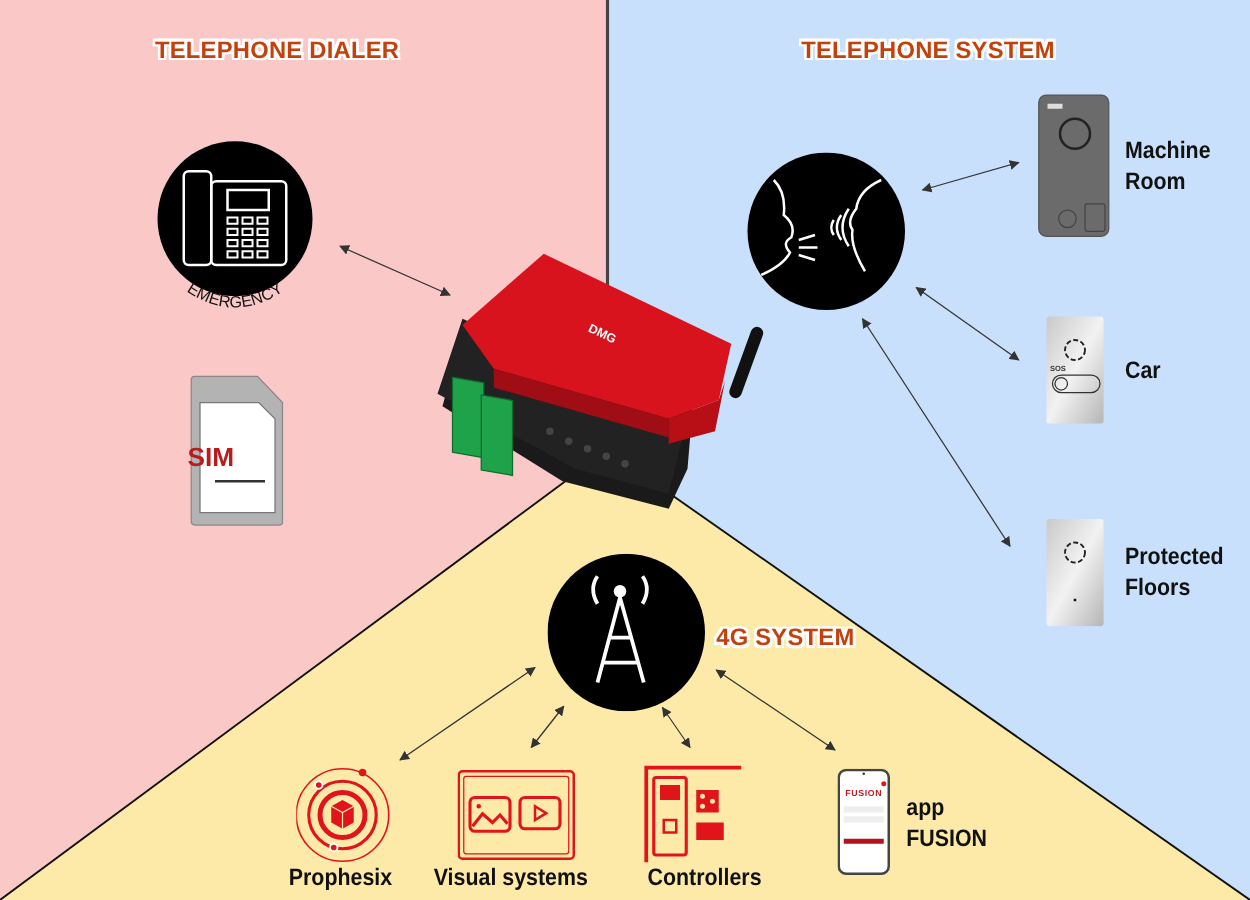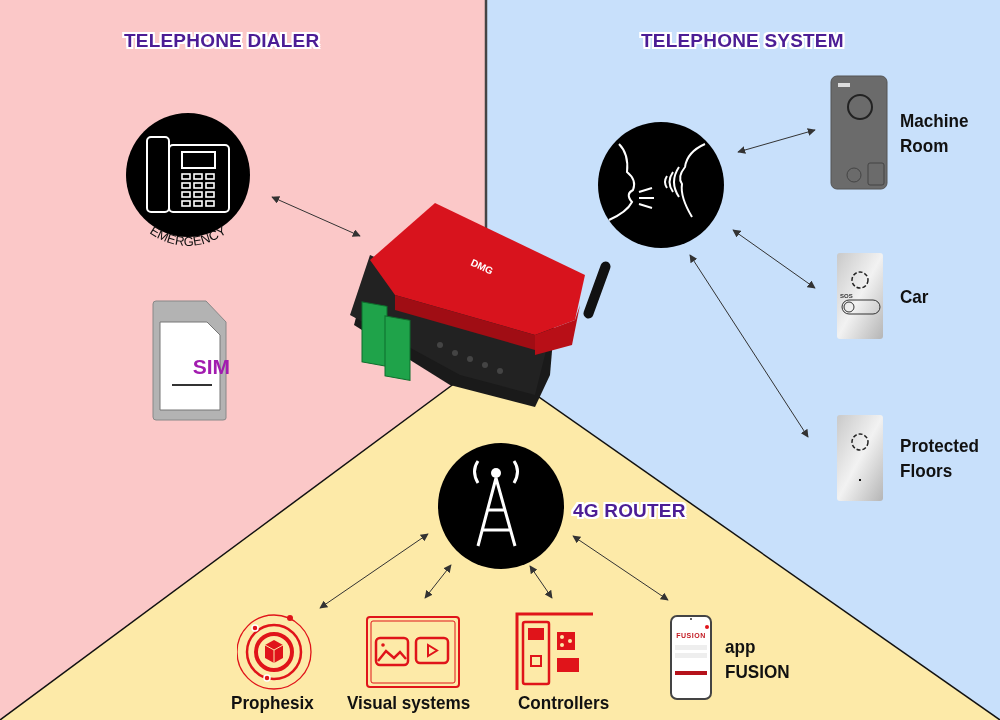--- a/index.html
+++ b/index.html
@@ -1,18 +1,18 @@
 <!DOCTYPE html>
 <html><head>
 <meta charset="utf-8">
 <style>
   html,body{margin:0;padding:0;}
   body{width:1000px;height:720px;position:relative;overflow:hidden;font-family:"Liberation Sans",sans-serif;background:#fbc8c8;}
   svg.bg{position:absolute;left:0;top:0;}
-  .title{position:absolute;font-weight:bold;font-size:19px;color:#4c1d95;letter-spacing:0.2px;
+  .title{position:absolute;font-weight:bold;font-size:19px;color:#c2410c;letter-spacing:0.2px;
     text-shadow:-2px -2px 0 #fff,2px -2px 0 #fff,-2px 2px 0 #fff,2px 2px 0 #fff,0 2px 0 #fff,0 -2px 0 #fff,2px 0 0 #fff,-2px 0 0 #fff;}
   .lbl{position:absolute;font-family:"Liberation Sans",sans-serif;font-weight:bold;font-size:19px;color:#111;line-height:25px;transform:scaleX(0.9);transform-origin:left top;}
   .node{position:absolute;}
 </style>
 </head>
 <body>
 
 <svg class="bg" width="1000" height="720">
   <polygon points="0,0 486,0 486,360 0,720" fill="#fbc8c8"></polygon>
   <polygon points="486,0 1000,0 1000,720 486,360" fill="#c8e0fb"></polygon>
@@ -32,21 +32,21 @@
   <line x1="733" y1="230" x2="815" y2="288" stroke="#333" stroke-width="1" marker-start="url(#ah)" marker-end="url(#ah)"></line>
   <line x1="690" y1="255" x2="808" y2="437" stroke="#333" stroke-width="1" marker-start="url(#ah)" marker-end="url(#ah)"></line>
   <line x1="428" y1="534" x2="320" y2="608" stroke="#333" stroke-width="1" marker-start="url(#ah)" marker-end="url(#ah)"></line>
   <line x1="451" y1="565" x2="425" y2="598" stroke="#333" stroke-width="1" marker-start="url(#ah)" marker-end="url(#ah)"></line>
   <line x1="530" y1="566" x2="552" y2="598" stroke="#333" stroke-width="1" marker-start="url(#ah)" marker-end="url(#ah)"></line>
   <line x1="573" y1="536" x2="668" y2="600" stroke="#333" stroke-width="1" marker-start="url(#ah)" marker-end="url(#ah)"></line>
 </svg>
 
 <div class="title" style="left:124px;top:30px;">TELEPHONE DIALER</div>
 <div class="title" style="left:641px;top:30px;">TELEPHONE SYSTEM</div>
-<div class="title" style="left:573px;top:500px;">4G ROUTER</div>
+<div class="title" style="left:573px;top:500px;">4G SYSTEM</div>
 
 <div class="node" style="left:125px;top:112px;width:135px;height:150px;">
   <svg width="135" height="150">
     <circle cx="63" cy="63" r="62" fill="#000"></circle>
     <rect x="22" y="25" width="22" height="75" rx="4" fill="none" stroke="#fff" stroke-width="2"></rect>
     <rect x="44" y="33" width="60" height="67" rx="4" fill="none" stroke="#fff" stroke-width="2"></rect>
     <rect x="57" y="40" width="33" height="16" fill="none" stroke="#fff" stroke-width="2"></rect>
     <g fill="none" stroke="#fff" stroke-width="1.6">
       <rect x="57" y="62" width="8" height="5"></rect>
         <rect x="69" y="62" width="8" height="5"></rect>
@@ -66,21 +66,21 @@
       </defs>
     <text font-family="Liberation Sans, sans-serif" font-size="13" fill="#111"><textPath href="#arcE" startOffset="50%" text-anchor="middle">EMERGENCY</textPath></text>
   </svg>
 </div>
 
 <div class="node" style="left:150px;top:300px;width:80px;height:122px;">
   <svg width="80" height="122">
     <path d="M3,4 Q3,1 6,1 L56,1 L76,22 L76,118 Q76,120 73,120 L6,120 Q3,120 3,117 z" fill="#b3b3b3" stroke="#888"></path>
     <path d="M10,22 L57,22 L70,35 L70,110 L10,110 z" fill="#fff" stroke="#777"></path>
   </svg>
-  <div style="position:absolute;left:0;top:55px;width:80px;text-align:right;font-weight:bold;font-size:21px;color:#a21caf;">SIM</div>
+  <div style="position:absolute;left:0;top:55px;width:80px;text-align:left;font-weight:bold;font-size:21px;color:#b91c1c;">SIM</div>
   <div style="position:absolute;left:22px;top:84px;width:40px;height:2px;background:#333;"></div>
 </div>
 
 <div class="node" style="left:340px;top:195px;width:300px;height:215px;">
   <svg width="300" height="215">
     <polygon points="14,130 110,190 195,212 210,180 215,120 30,70" fill="#1a1a1a"></polygon>
     <polygon points="10,120 30,60 210,140 215,120 195,200 120,180" fill="#222"></polygon>
     <polygon points="30,65 95,8 245,80 235,125 195,140 55,100" fill="#d8131d"></polygon>
     <polygon points="55,100 195,140 195,155 55,115" fill="#a00d14"></polygon>
     <polygon points="195,140 235,125 240,110 232,150 195,160" fill="#b80f17"></polygon>

